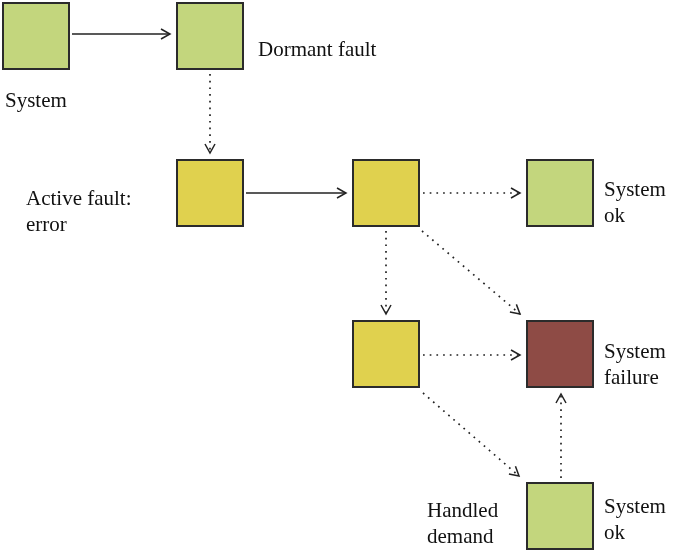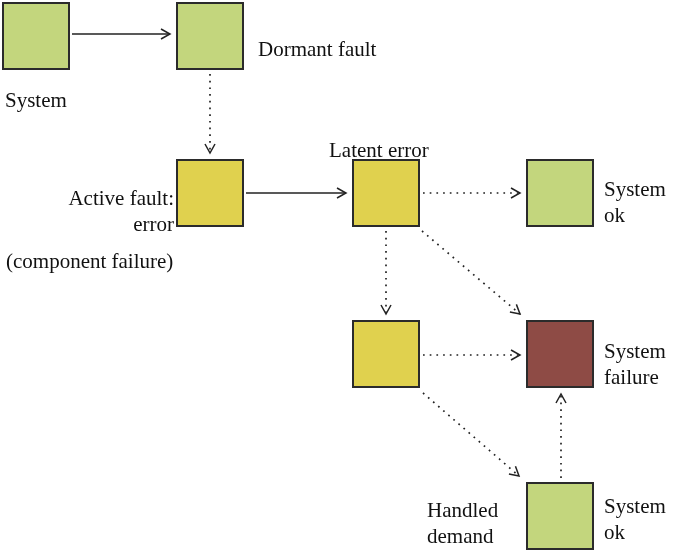--- a/index.html
+++ b/index.html
@@ -20,21 +20,21 @@
   .yellow { background:#e0d14e; }
   .red    { background:#8e4b45; }
   .lbl {
     position:absolute;
     font-size:21px;
     line-height:1.22;
     color:#111111;
     white-space:pre-line;
     margin-top:12px;
   }
-  .center { text-align:right; }
+  .center { text-align:left; }
 </style>
 </head>
 <body>
 
 <div id="canvas">
 
   <svg id="arrows" width="683" height="553" viewBox="0 0 683 553">
     <defs>
       <marker id="arrow" markerUnits="userSpaceOnUse" markerWidth="22" markerHeight="16" viewBox="-13 -8 16 16" refX="0" refY="0" orient="auto">
         <path d="M-9,-5 L0,0 L-9,5" fill="none" stroke="#222222" stroke-width="1.5"></path>
@@ -59,22 +59,20 @@
   <div class="box yellow" style="left:352px; top:159px;"></div>
   <div class="box green" style="left:526px; top:159px;"></div>
   <div class="box yellow" style="left:352px; top:320px;"></div>
   <div class="box red" style="left:526px; top:320px;"></div>
   <div class="box green" style="left:526px; top:482px;"></div>
 
   <div class="lbl" style="left:5px;   top:76px;">System</div>
   <div class="lbl" style="left:258px; top:25px;">Dormant fault</div>
   <div class="lbl center" style="left:26px; top:174px; width:148px;">Active fault:
 error</div>
-  <div class="lbl" style="left:6px;   top:237px;">(component failure)</div>
-  <div class="lbl" style="left:329px; top:126px;">Latent error</div>
   <div class="lbl" style="left:604px; top:165px;">System
 ok</div>
   <div class="lbl" style="left:604px; top:327px;">System
 failure</div>
   <div class="lbl" style="left:427px; top:486px;">Handled
 demand</div>
   <div class="lbl" style="left:604px; top:482px;">System
 ok</div>
 
 </div>

